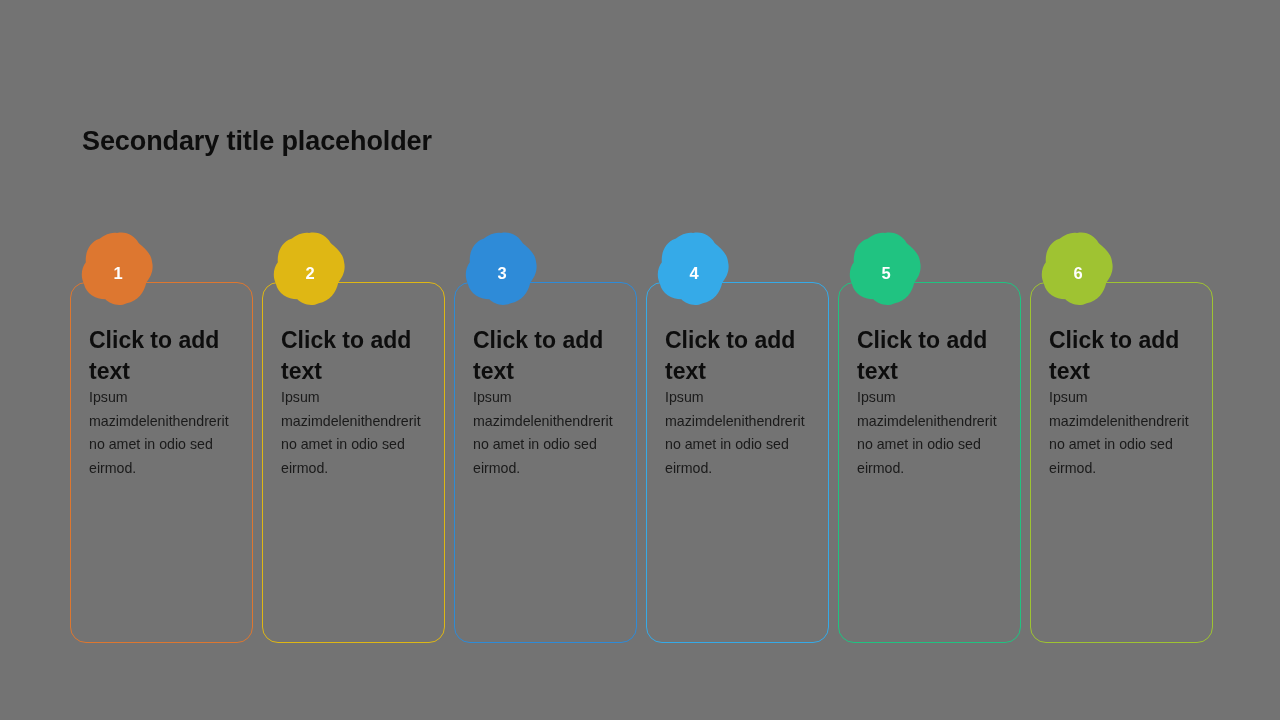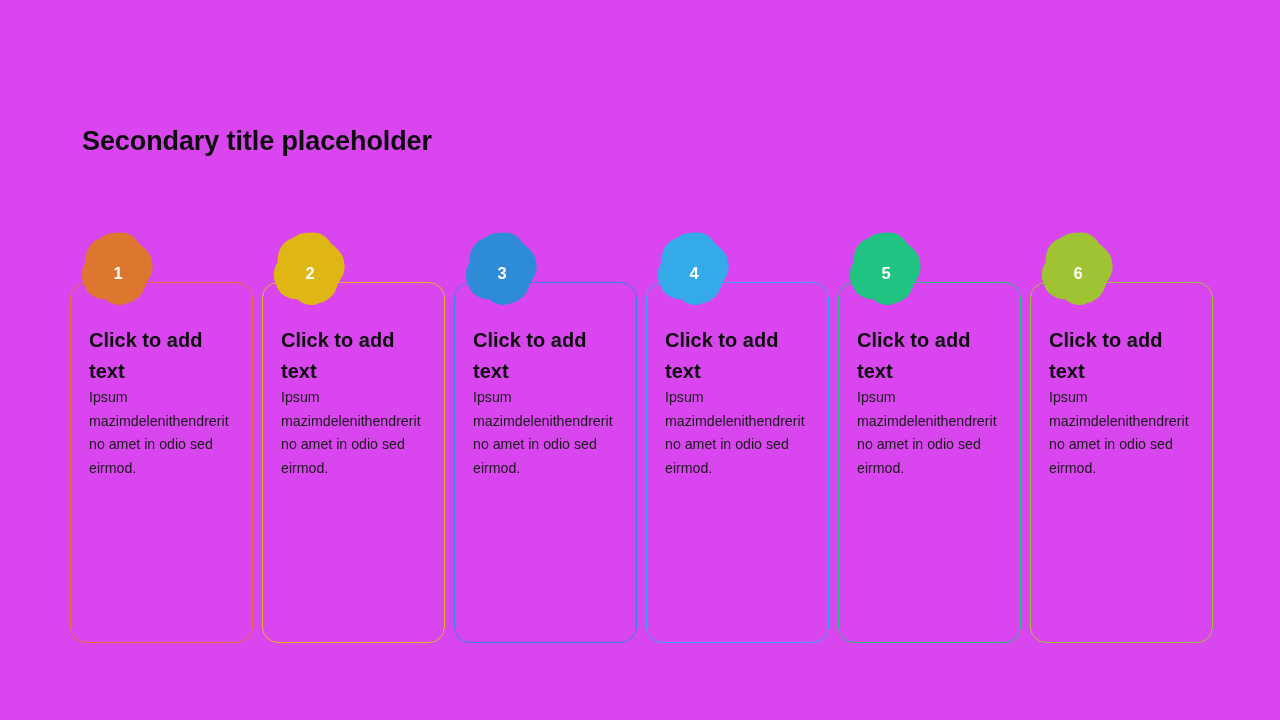--- a/index.html
+++ b/index.html
@@ -12,21 +12,21 @@
     height: 720px;
     overflow: hidden;
     font-family: "Liberation Sans", sans-serif;
     -webkit-font-smoothing: antialiased;
   }
 
   .slide {
     position: relative;
     width: 1280px;
     height: 720px;
-    background: #d946ef;
+    background: #737373;
   }
 
   .slide-title {
     position: absolute;
     left: 82px;
     top: 126px;
     font-size: 27px;
     font-weight: bold;
     color: #0d0d0d;
     letter-spacing: -0.1px;
@@ -58,21 +58,21 @@
     border: 1.5px solid #cccccc;
     border-radius: 16px;
     background: transparent;
   }
 
   .card-heading {
     position: absolute;
     left: 18px;
     top: 42px;
     width: 148px;
-    font-size: 20px;
+    font-size: 23px;
     font-weight: bold;
     line-height: 31px;
     color: #0d0d0d;
   }
 
   .card-text {
     position: absolute;
     left: 18px;
     top: 103px;
     width: 152px;

